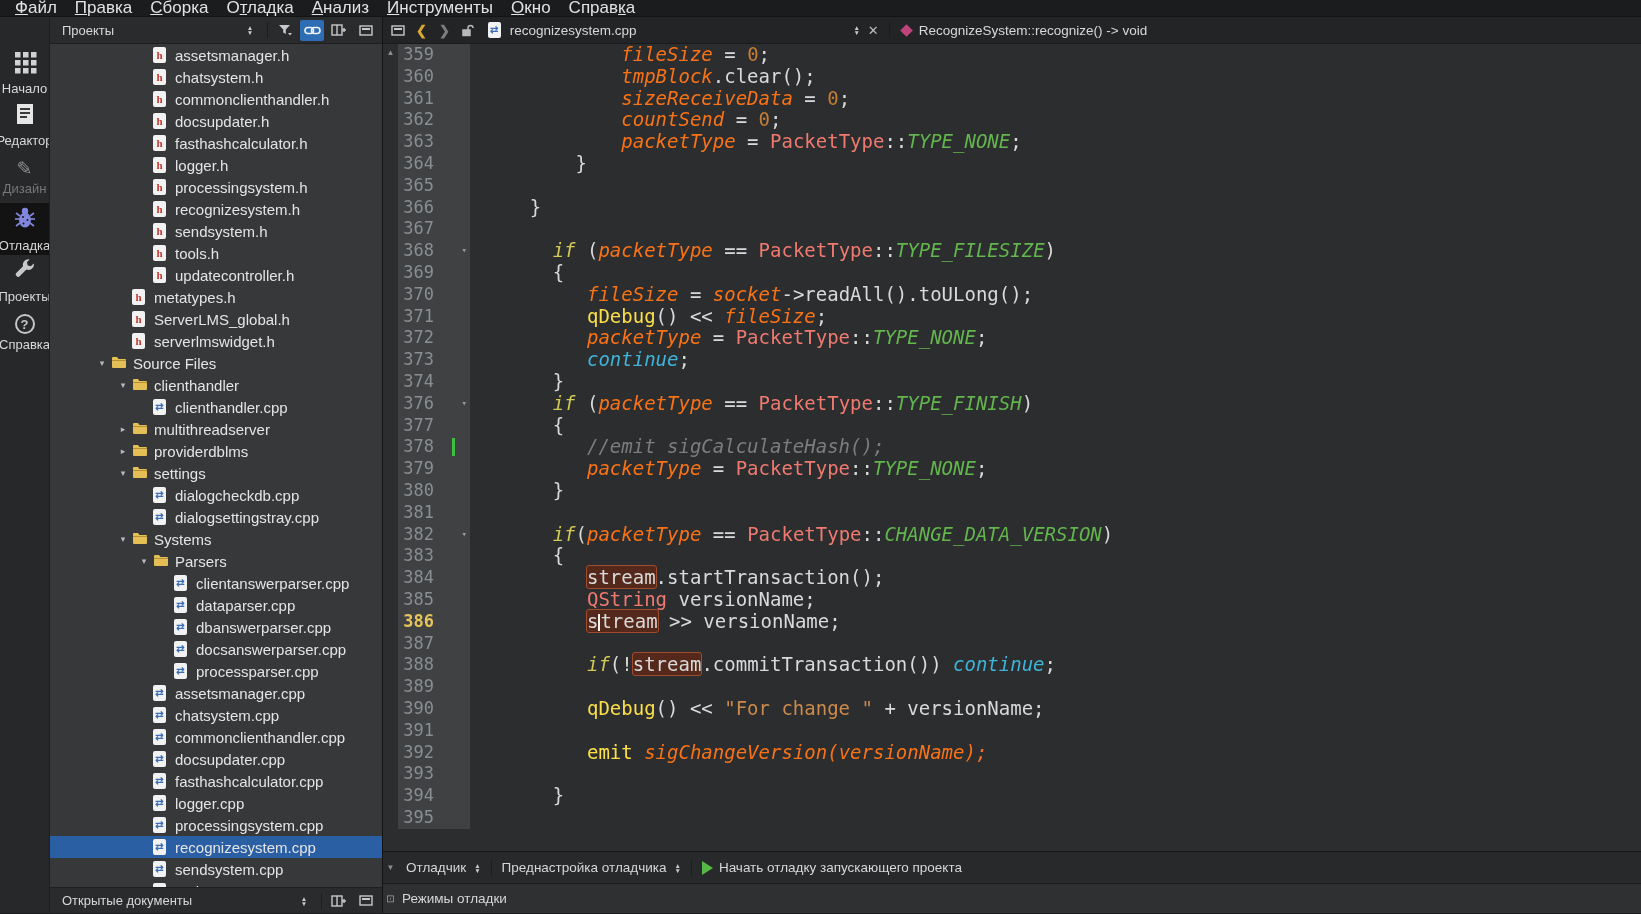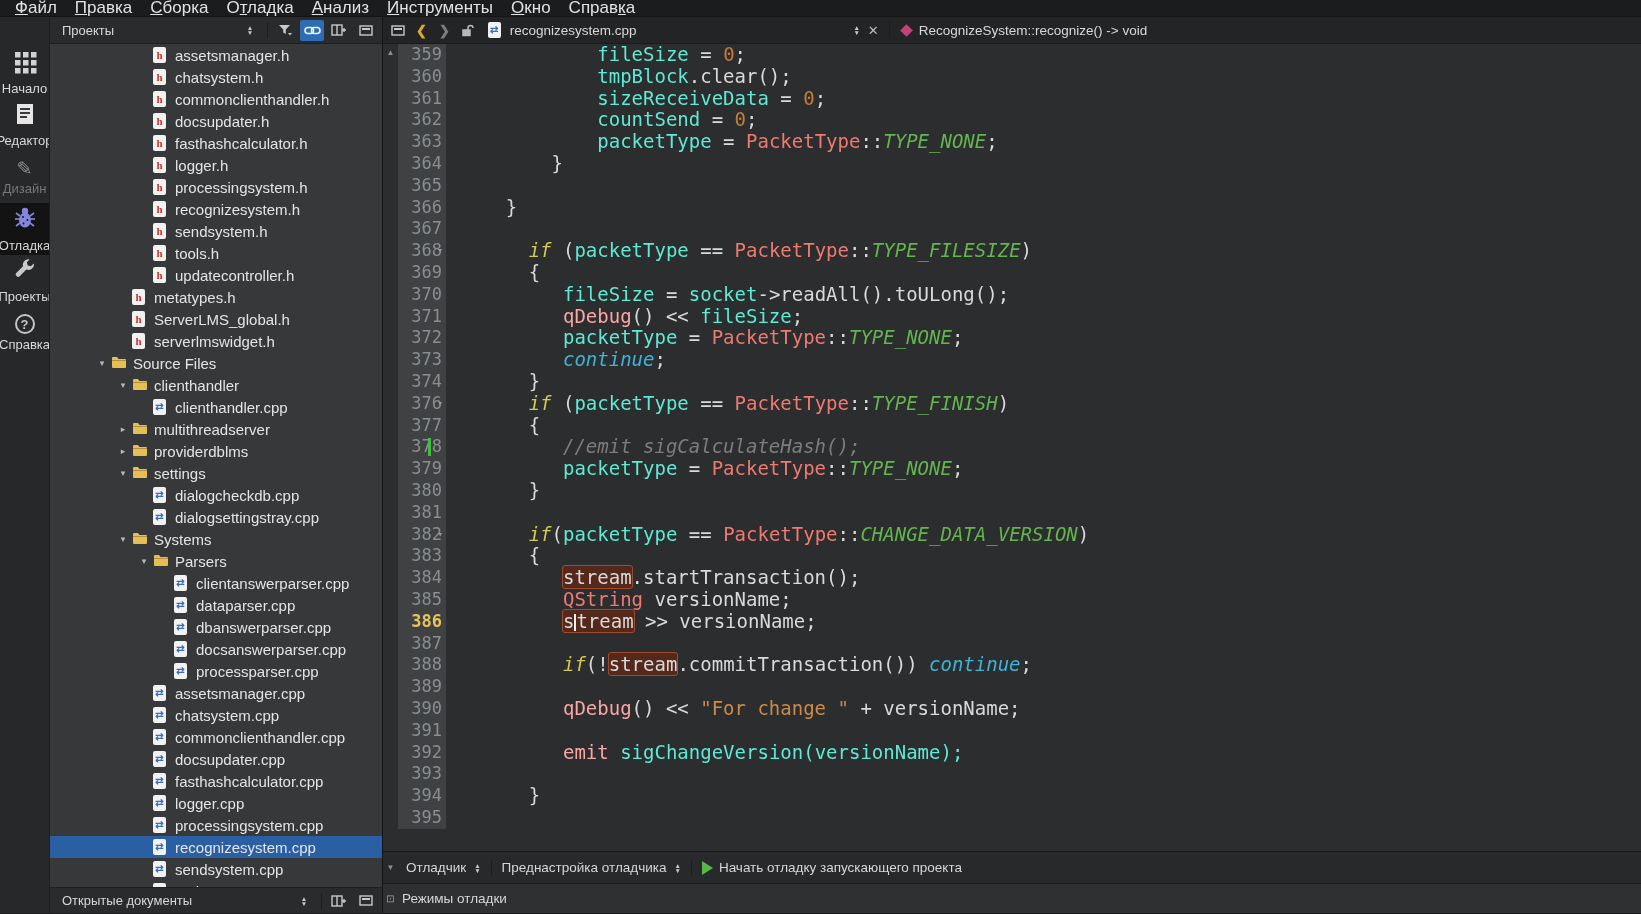--- a/index.html
+++ b/index.html
@@ -64,35 +64,35 @@
   .file-name { margin-left:7px; flex:1; white-space:nowrap; overflow:hidden; }
   .close-x { color:#bdbdbd; font-size:13px; padding:0 8px; }
   .diamond { width:9px; height:9px; background:#c0447c; transform:rotate(45deg); margin:0 8px 0 10px; flex:none; }
   .symbol-text { white-space:nowrap; overflow:hidden; }
 
   .editor-row { flex:1; display:flex; min-height:0; background:#2b2d2f; }
   .scrollstrip { width:15px; flex:none; display:flex; flex-direction:column; align-items:center;
     padding-top:4px; color:#8f8f8f; font-size:8px; }
   .codewrap { flex:1; min-width:0; overflow:hidden; }
   .cl { height:21.8px; display:flex; }
-  .gut { width:48px; flex:none; background:#3f4143; position:relative;
+  .gut { width:72px; flex:none; background:#3f4143; position:relative;
     font-family:"DejaVu Sans Mono", monospace; font-size:17px; color:#8a8e92;
-    text-align:right; padding-right:4px; line-height:21.8px; }
+    text-align:right; padding-right:36px; line-height:21.8px; }
   .gut.cur { color:#e7c35b; font-weight:bold; }
   .fold { position:absolute; right:3px; top:0; font-size:9px; color:#9a9a9a; }
   .vcs { position:absolute; right:15px; top:2px; bottom:2px; width:3px; background:#3fbf3f; }
   .ln { flex:1; white-space:pre; font-family:"DejaVu Sans Mono", monospace; font-size:19px;
     line-height:21.8px; color:#d9d9d9; margin-left:14px; }
   .c-d  { color:#d9d9d9; }
-  .c-v  { color:#5eead4; }
+  .c-v  { color:#f97316;font-style:italic; }
   .c-t  { color:#f07a70; }
   .c-e  { color:#63b54d; font-style:italic; }
   .c-k  { color:#d2ca54; font-style:italic; }
   .c-kc { color:#3fb4d8; font-style:italic; }
-  .c-ke { color:#fca5a5; }
+  .c-ke { color:#fde047; }
   .c-n  { color:#c67e35; }
   .c-s  { color:#cc8b4c; }
   .c-cm { color:#7d7d7d; font-style:italic; }
   .c-hl { color:#d9d9d9; background:#54291c; border:1px solid #9e4b2e; border-radius:3px;
     margin:-1px; padding:0; }
   .cursor { display:inline-block; width:2px; height:17px; background:#f2f2f2;
     vertical-align:-3px; }
 
   .debug-toolbar { height:32px; background:#28292a; border-top:1px solid #161718;
     display:flex; align-items:center; flex:none; color:#d6d6d6; font-size:13.5px; }

